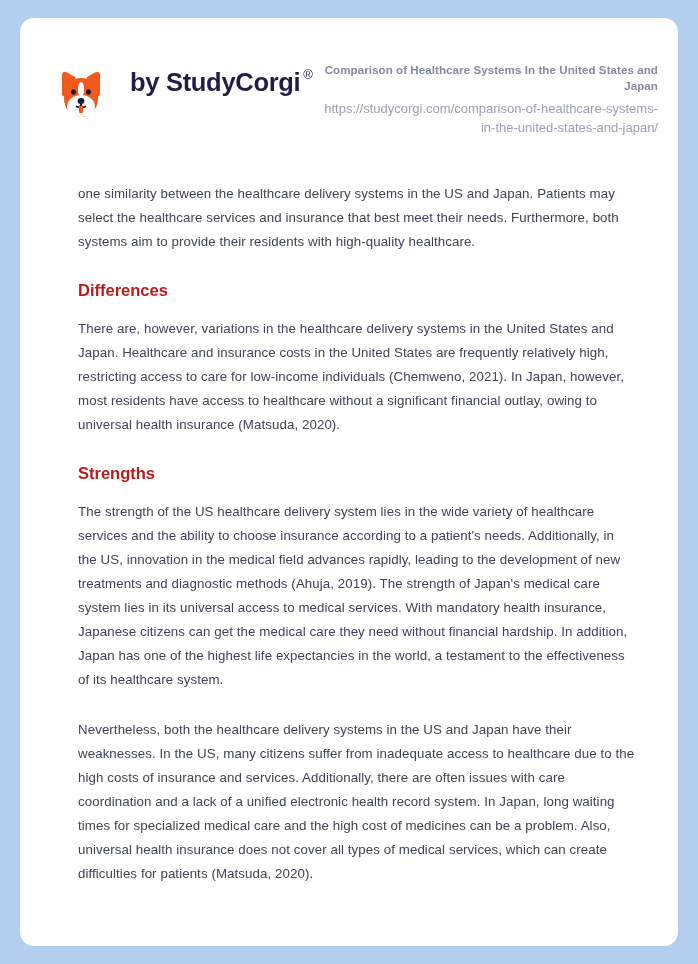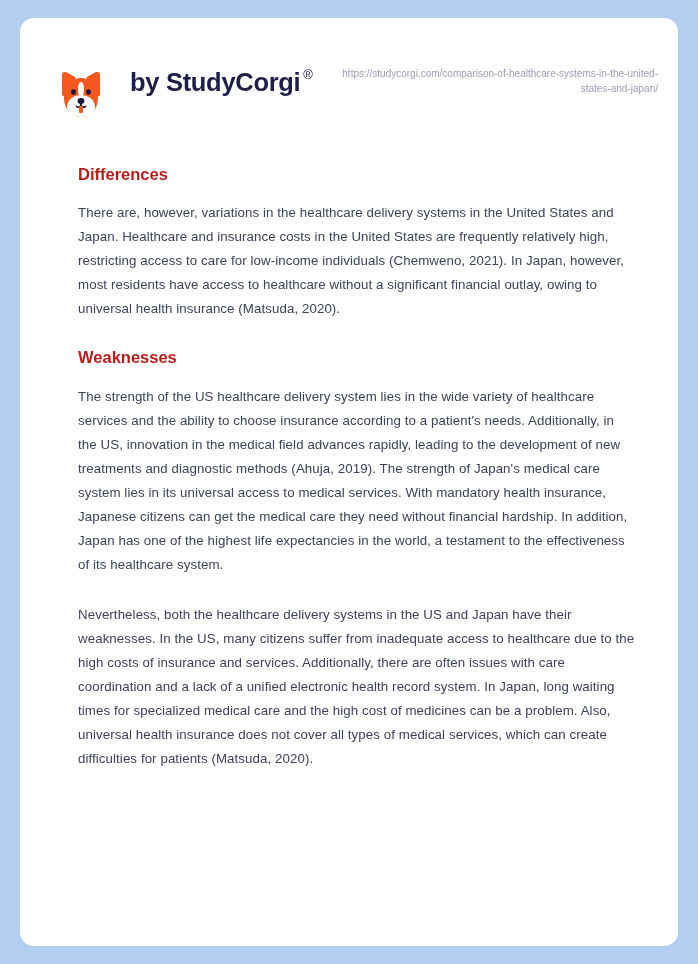--- a/index.html
+++ b/index.html
@@ -72,21 +72,21 @@
     padding-top: 2px;
   }
   .doc-title {
     font-size: 11.6px;
     font-weight: bold;
     color: #858aa0;
     line-height: 1.42;
     letter-spacing: 0.05px;
   }
   .doc-url {
-    font-size: 10px;
+    font-size: 13px;
     color: #9ba0b4;
     line-height: 1.45;
     margin-top: 5px;
     word-break: break-word;
   }
 
   
   .content {
     padding: 0 42px 0 58px;
     margin-top: 44px;
@@ -139,31 +139,33 @@
 
         <path d="M21 36.5 C21 35.6 25 35.6 25 36.5 L25 42 C25 43.6 21 43.6 21 42 Z" fill="#f4581f"></path>
       </svg>
       <div class="wordmark">
         <span>by StudyCorgi</span>
         <span class="reg">®</span>
       </div>
     </div>
 
     <div class="doc-meta">
+      <div class="doc-title">Comparison of Healthcare Systems In the United States and Japan</div>
       <div class="doc-url">https://studycorgi.com/comparison-of-healthcare-systems-in-the-united-states-and-japan/</div>
     </div>
 
   </div>
 
   <div class="content">
 
+    <p class="para">one similarity between the healthcare delivery systems in the US and Japan. Patients may select the healthcare services and insurance that best meet their needs. Furthermore, both systems aim to provide their residents with high-quality healthcare.</p>
 
     <h2 class="section-heading">Differences</h2>
     <p class="para">There are, however, variations in the healthcare delivery systems in the United States and Japan. Healthcare and insurance costs in the United States are frequently relatively high, restricting access to care for low-income individuals (Chemweno, 2021). In Japan, however, most residents have access to healthcare without a significant financial outlay, owing to universal health insurance (Matsuda, 2020).</p>
 
-    <h2 class="section-heading">Weaknesses</h2>
+    <h2 class="section-heading">Strengths</h2>
     <p class="para">The strength of the US healthcare delivery system lies in the wide variety of healthcare services and the ability to choose insurance according to a patient's needs. Additionally, in the US, innovation in the medical field advances rapidly, leading to the development of new treatments and diagnostic methods (Ahuja, 2019). The strength of Japan's medical care system lies in its universal access to medical services. With mandatory health insurance, Japanese citizens can get the medical care they need without financial hardship. In addition, Japan has one of the highest life expectancies in the world, a testament to the effectiveness of its healthcare system.</p>
 
     <p class="para last">Nevertheless, both the healthcare delivery systems in the US and Japan have their weaknesses. In the US, many citizens suffer from inadequate access to healthcare due to the high costs of insurance and services. Additionally, there are often issues with care coordination and a lack of a unified electronic health record system. In Japan, long waiting times for specialized medical care and the high cost of medicines can be a problem. Also, universal health insurance does not cover all types of medical services, which can create difficulties for patients (Matsuda, 2020).</p>
 
   </div>
 
 </div>
 
 </body></html>

